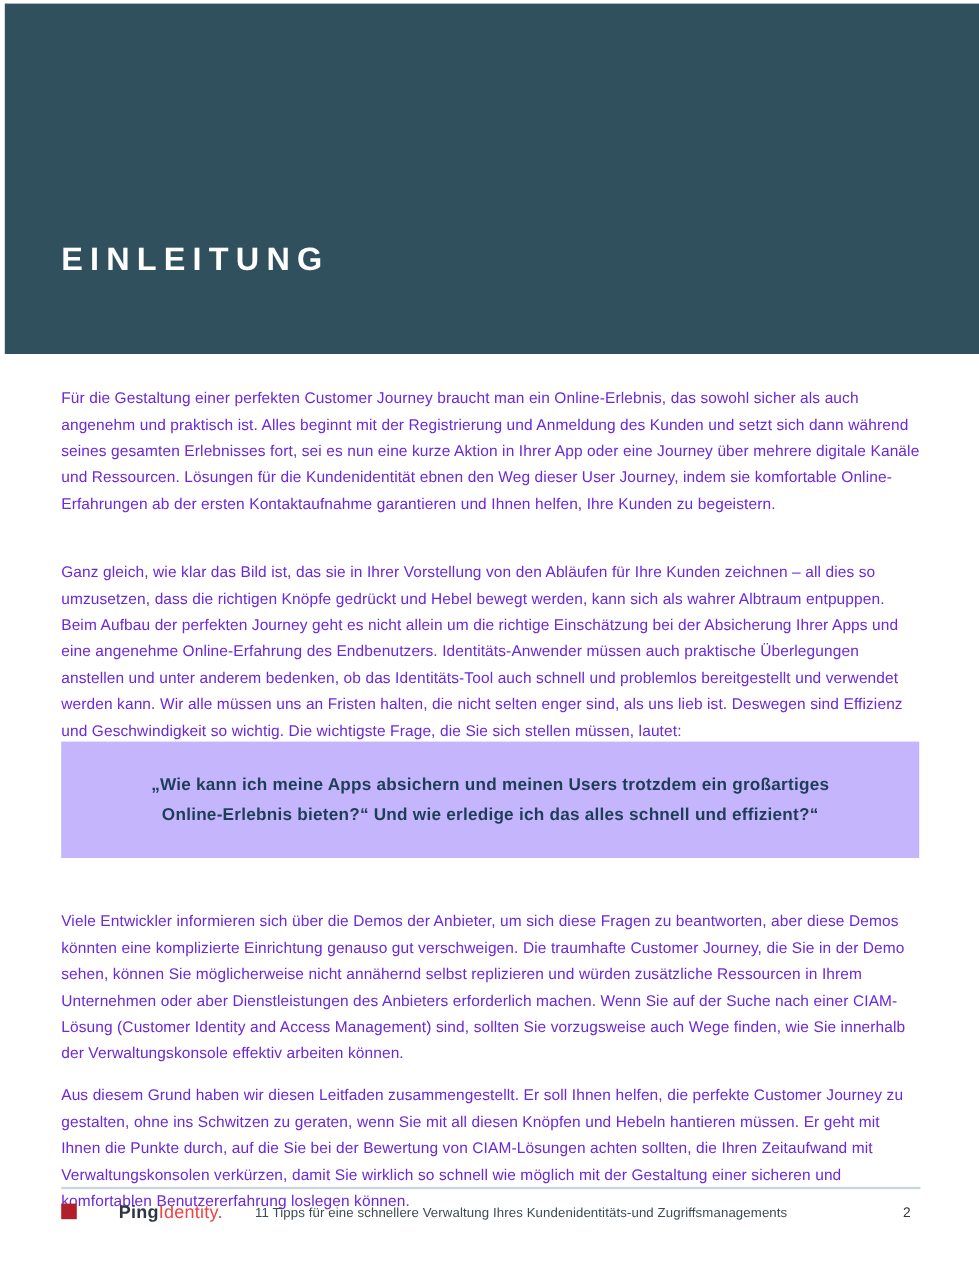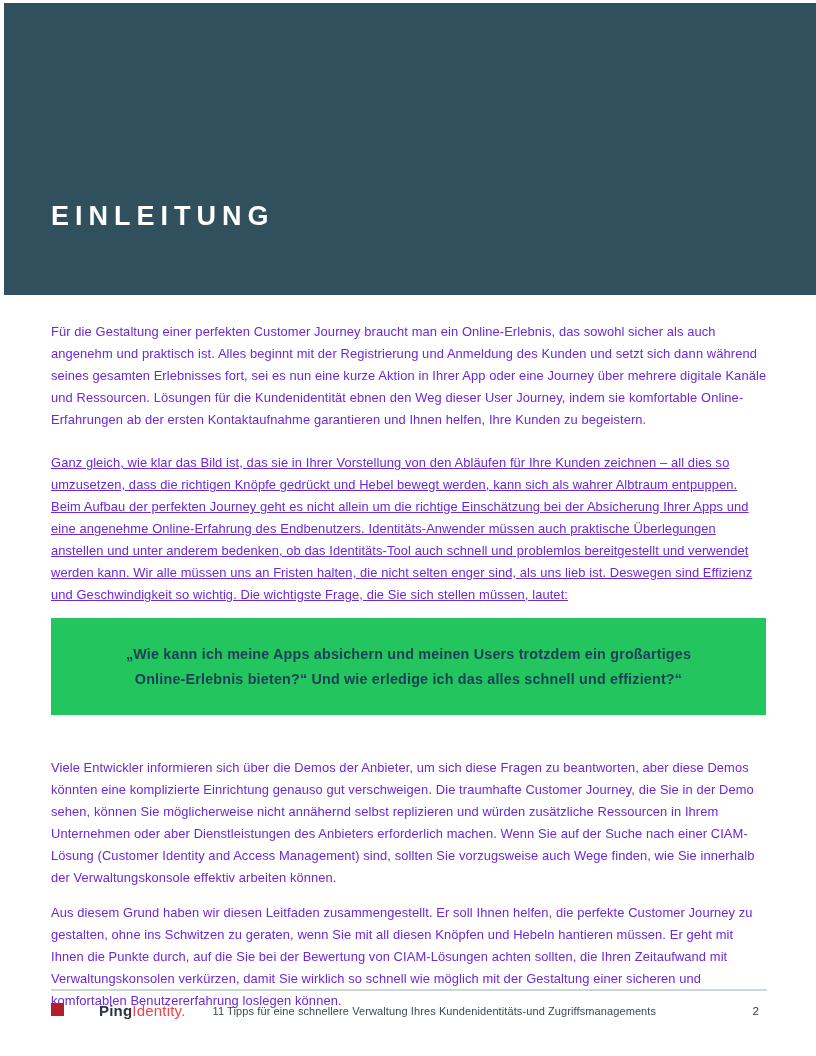--- a/index.html
+++ b/index.html
@@ -39,32 +39,32 @@
   .para {
     position: absolute;
     left: 51px;
     width: 716px;
     font-size: 12.9px;
     line-height: 22px;
     color: #6d28d9;
     letter-spacing: 0.1px;
   }
   .para-1 { top: 321px; }
-  .para-2 { top: 452px; text-decoration: underline; }
+  .para-2 { top: 466px; }
   .para-3 { top: 733px; margin-top: 24px; }
   .para-4 { top: 859px; margin-top: 43px; }
 
   
   .quote-box {
     position: absolute;
     left: 51px;
     top: 618px;
     width: 715px;
     height: 97px;
-    background: #22c55e;
+    background: #c4b5fd;
     display: flex;
     align-items: center;
     justify-content: center;
   }
   .quote-text {
     max-width: 590px;
     text-align: center;
     color: #1d3e57;
     font-size: 14.3px;
     font-weight: 700;

